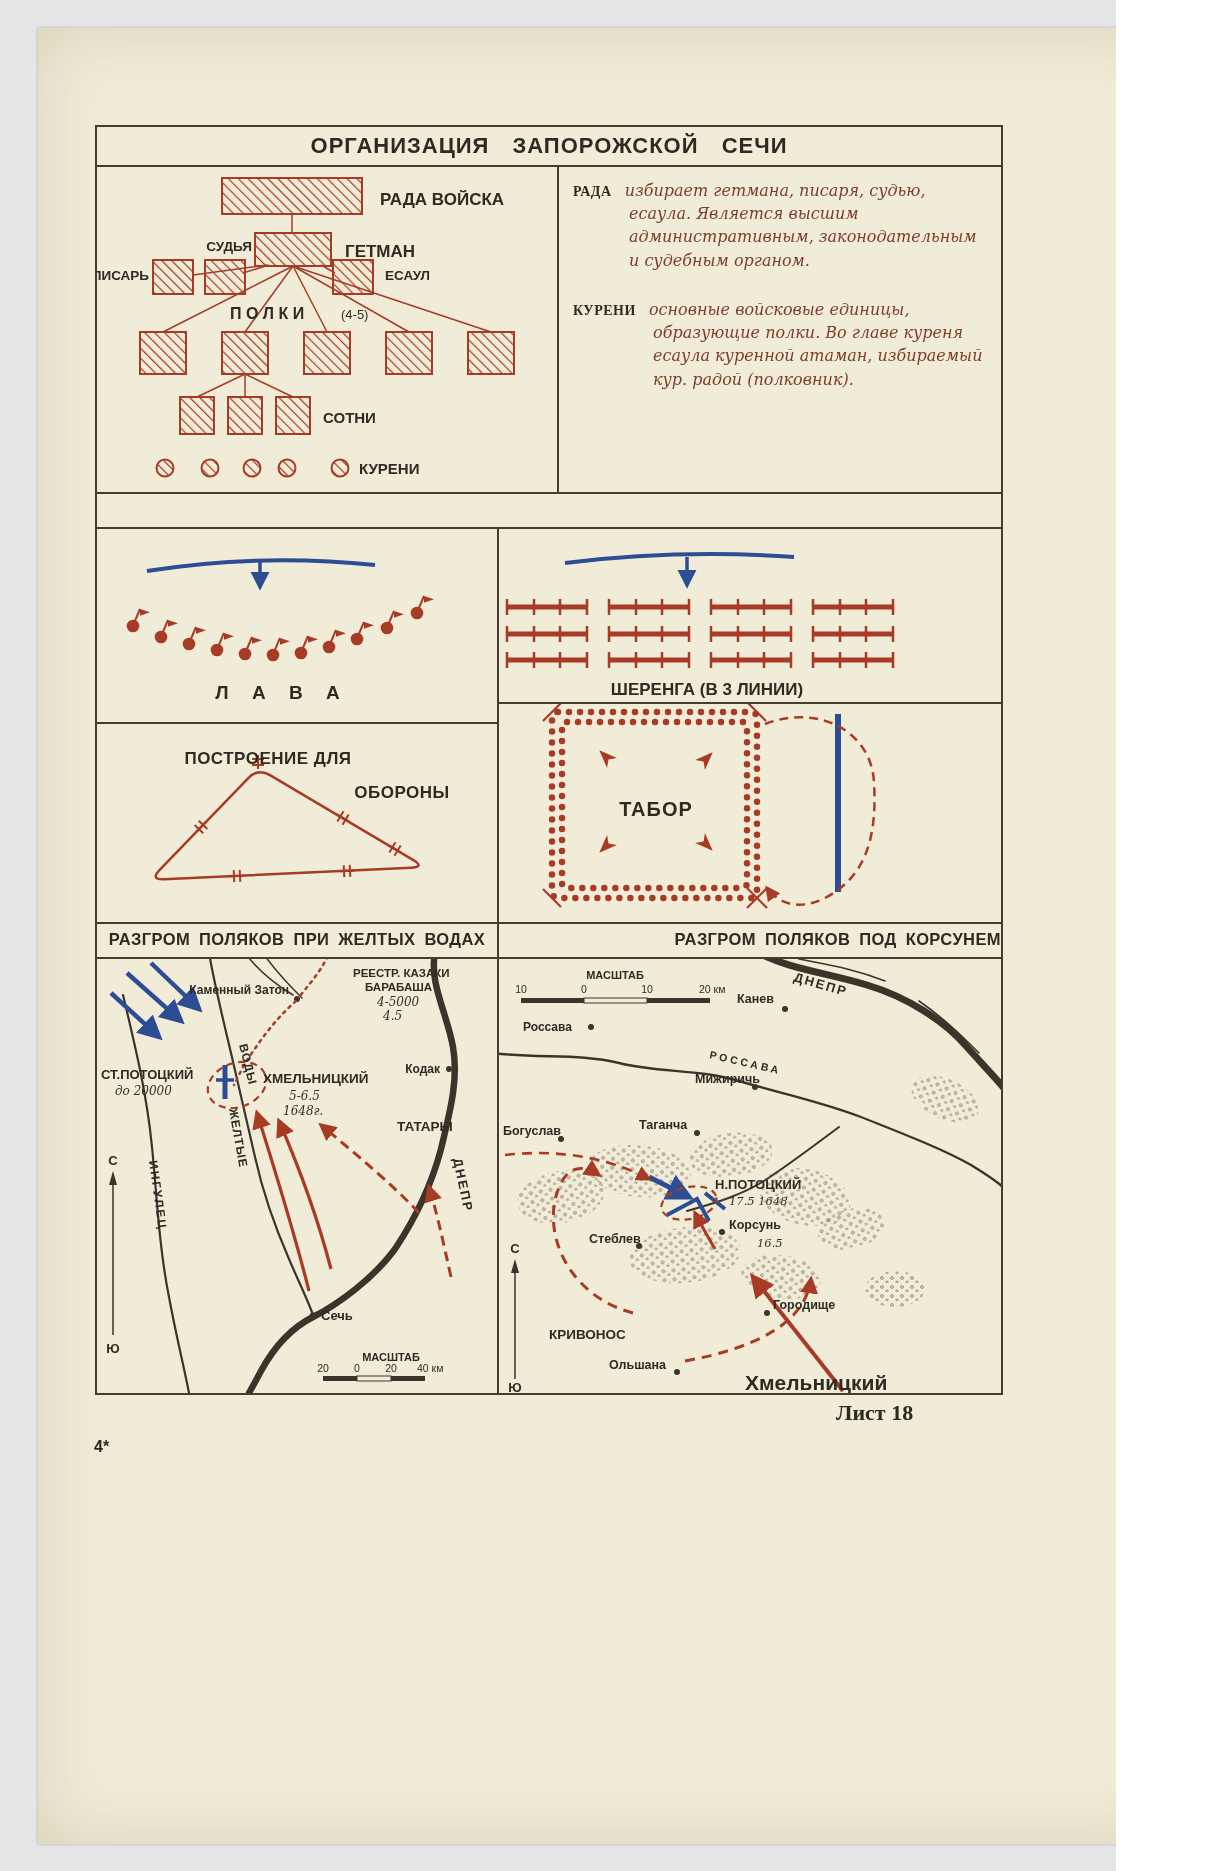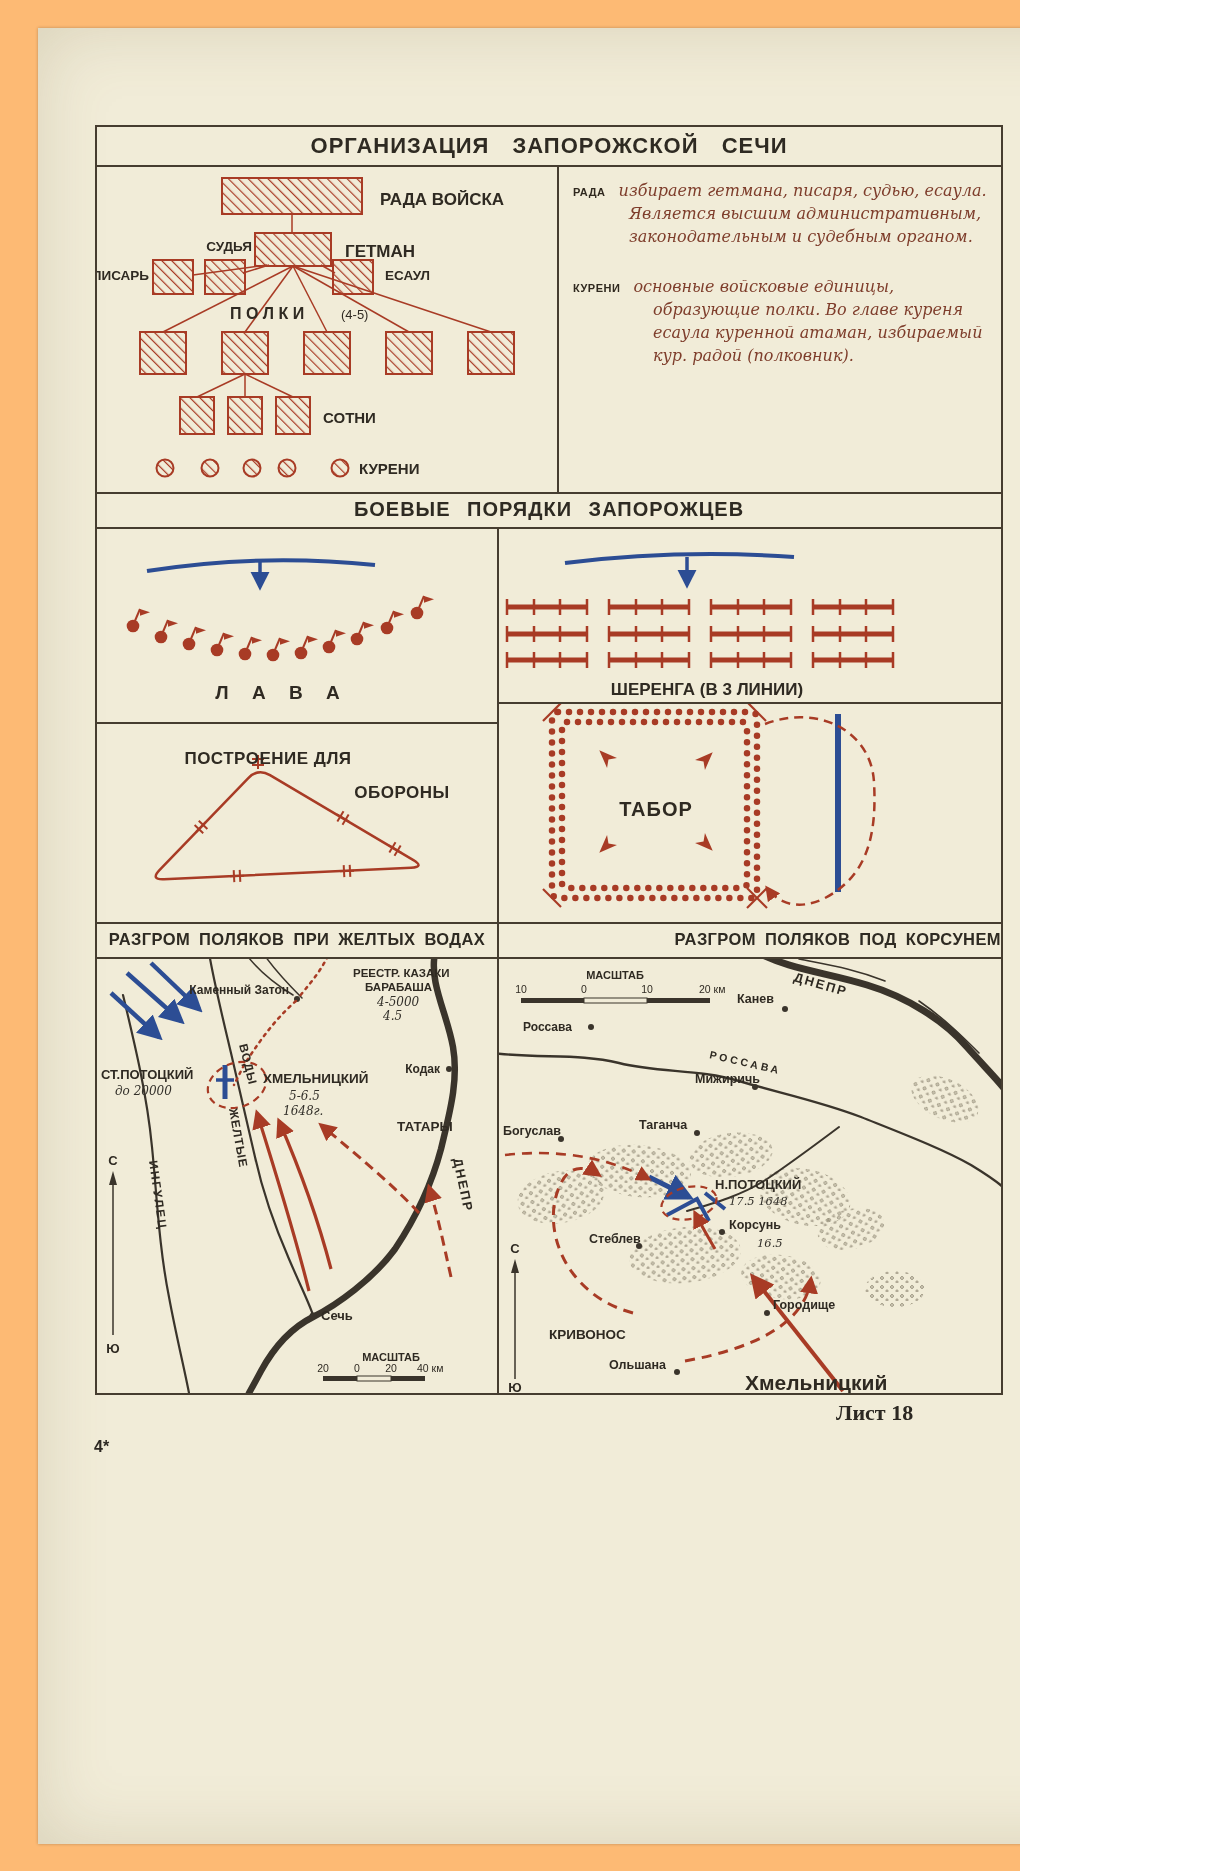--- a/index.html
+++ b/index.html
@@ -1,36 +1,36 @@
 <!DOCTYPE html>
 <html><head>
 <meta charset="utf-8">
 <style>
   html,body{margin:0;padding:0;background:#ffffff;}
-  .stage{position:relative;width:1020px;height:1871px;background:#fdba74;overflow:hidden;
+  .stage{position:relative;width:1116px;height:1871px;background:#e5e5e5;overflow:hidden;
          font-family:"Liberation Sans",sans-serif;color:#2f2a22;}
   .paper{position:absolute;left:38px;top:28px;width:1136px;height:1816px;background:#f1ecd8;
          box-shadow:inset 0 0 70px rgba(125,105,60,.20), 0 0 3px rgba(0,0,0,.25);}
   .frame{position:absolute;left:95px;top:125px;width:904px;height:1266px;border:2px solid #463d30;}
   .abs{position:absolute;}
   .hl{position:absolute;height:2px;background:#463d30;}
   .vl{position:absolute;width:2px;background:#463d30;}
   .title-row{position:absolute;left:0;top:0;width:904px;height:38px;line-height:38px;text-align:center;
              font-weight:bold;font-size:22px;letter-spacing:1px;word-spacing:16px;color:#2e2a22;}
   .sec2-head{position:absolute;left:0;top:366px;width:904px;height:33px;line-height:33px;text-align:center;
              font-weight:bold;font-size:20px;letter-spacing:1px;word-spacing:10px;color:#2e2a22;}
   .map-head{position:absolute;top:797px;height:31px;line-height:31px;text-align:center;
             font-weight:bold;font-size:16.5px;letter-spacing:.4px;word-spacing:4px;color:#2e2a22;}
   .notes{position:absolute;left:476px;top:52px;width:414px;}
   .note{font-family:"DejaVu Serif",serif;font-style:italic;font-size:16px;line-height:1.45;
         color:#7e3d2b;margin:0 0 26px 0;}
   .note1{padding-left:56px;text-indent:-56px;}
   .note2{padding-left:80px;text-indent:-80px;}
-  .note .term{font-family:Liberation Sans, sans-serif;font-style:normal;font-weight:bold;
-              font-size:11px;color:#30291f;letter-spacing:.5px;margin-right:8px;}
+  .note .term{font-family:Liberation Serif, serif;font-style:normal;font-weight:bold;
+              font-size:14px;color:#30291f;letter-spacing:.5px;margin-right:8px;}
   .note .cont{display:block;text-indent:0;margin-top:4px;}
   .foot-sheet{position:absolute;left:836px;top:1400px;font-family:"Liberation Serif",serif;
               font-weight:bold;font-size:22px;color:#2c2822;}
   .foot-note{position:absolute;left:94px;top:1438px;font-weight:bold;font-size:16px;color:#2c2822;}
   svg text{font-family:"Liberation Sans",sans-serif;fill:#2f2a22;}
   svg text.tb{font-weight:bold;}
   svg text.ti{font-family:"DejaVu Serif",serif;font-style:italic;font-weight:normal;fill:#33302a;}
 </style>
 </head>
 <body>
@@ -109,23 +109,20 @@
         <span class="term">РАДА</span>
         <span>избирает гетмана, писаря, судью, есаула. Является высшим административным, законодательным и судебным органом.</span>
       </p>
       <p class="note note2">
         <span class="term">КУРЕНИ</span>
         <span>основные войсковые единицы, образующие полки. Во главе куреня есаула куренной атаман, избираемый кур. радой (полковник).</span>
       </p>
     </div>
 
     <div class="hl" style="left:0;top:365px;width:904px;"></div>
-    <div class="sec2-head">
-      <span>БОЕВЫЕ ПОРЯДКИ ЗАПОРОЖЦЕВ</span>
-    </div>
     <div class="hl" style="left:0;top:400px;width:904px;"></div>
 
     <svg class="abs" style="left:0;top:402px;" width="400" height="193" viewBox="0 0 400 193">
       <defs>
         <marker id="ab3" viewBox="0 0 10 10" refX="8" refY="5" markerWidth="5.5" markerHeight="5.5" orient="auto">
           <path d="M0,0L10,5L0,10z" fill="#2c4d94"></path>
           </marker>
         <g id="f1r">
           <circle r="6.3" fill="#a83b25"></circle>
           <line x1="1.5" y1="-4" x2="7" y2="-17" stroke="#a83b25" stroke-width="2"></line>

